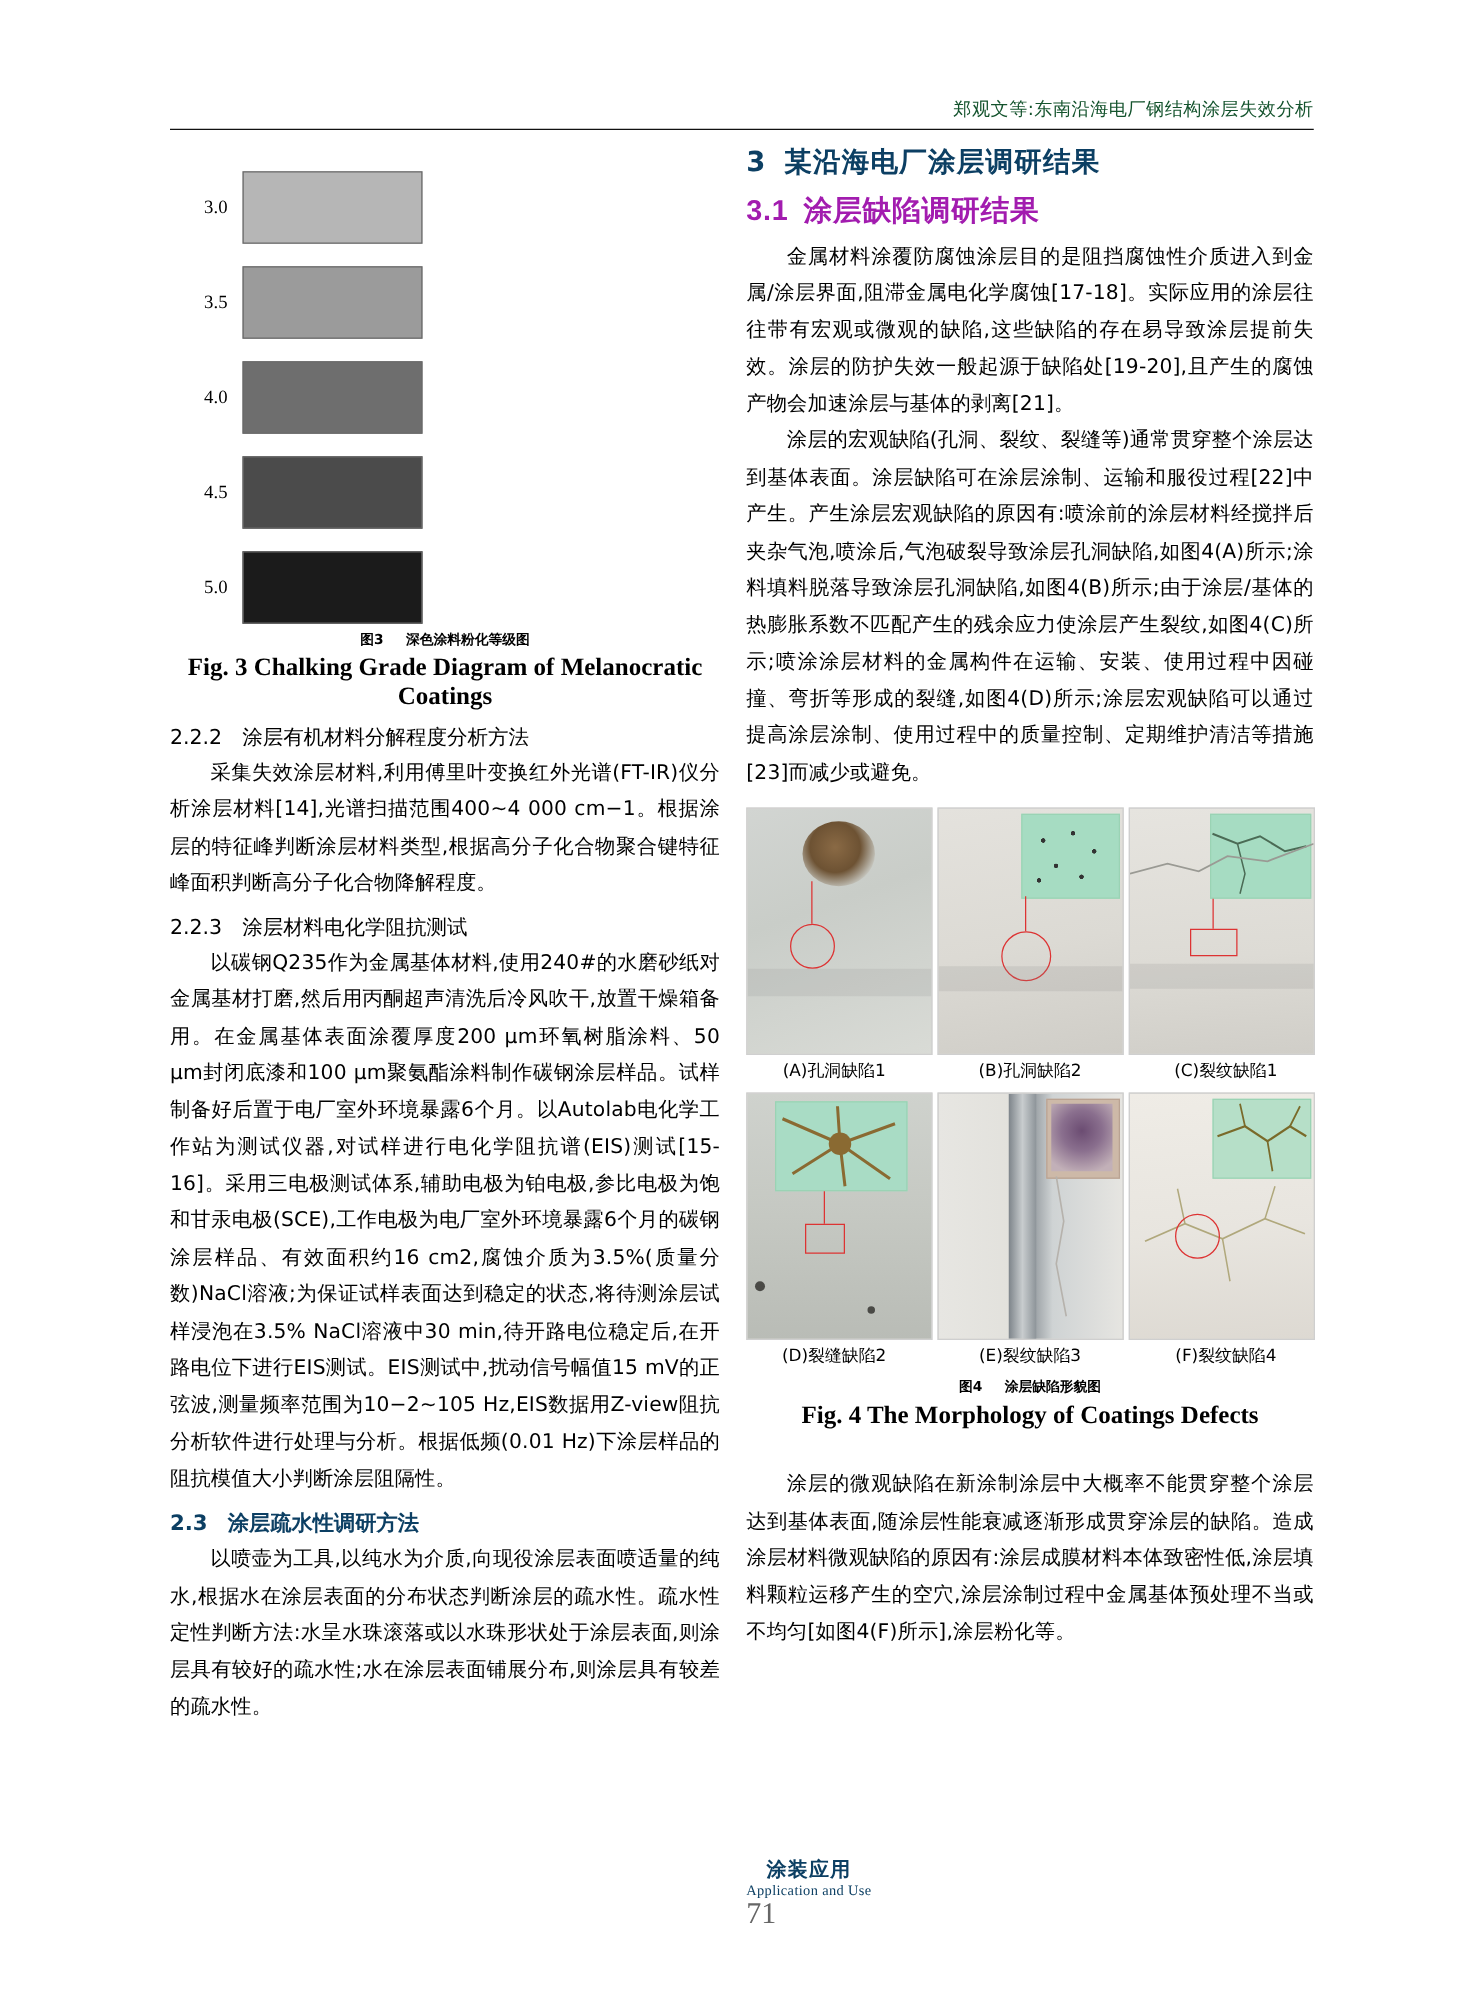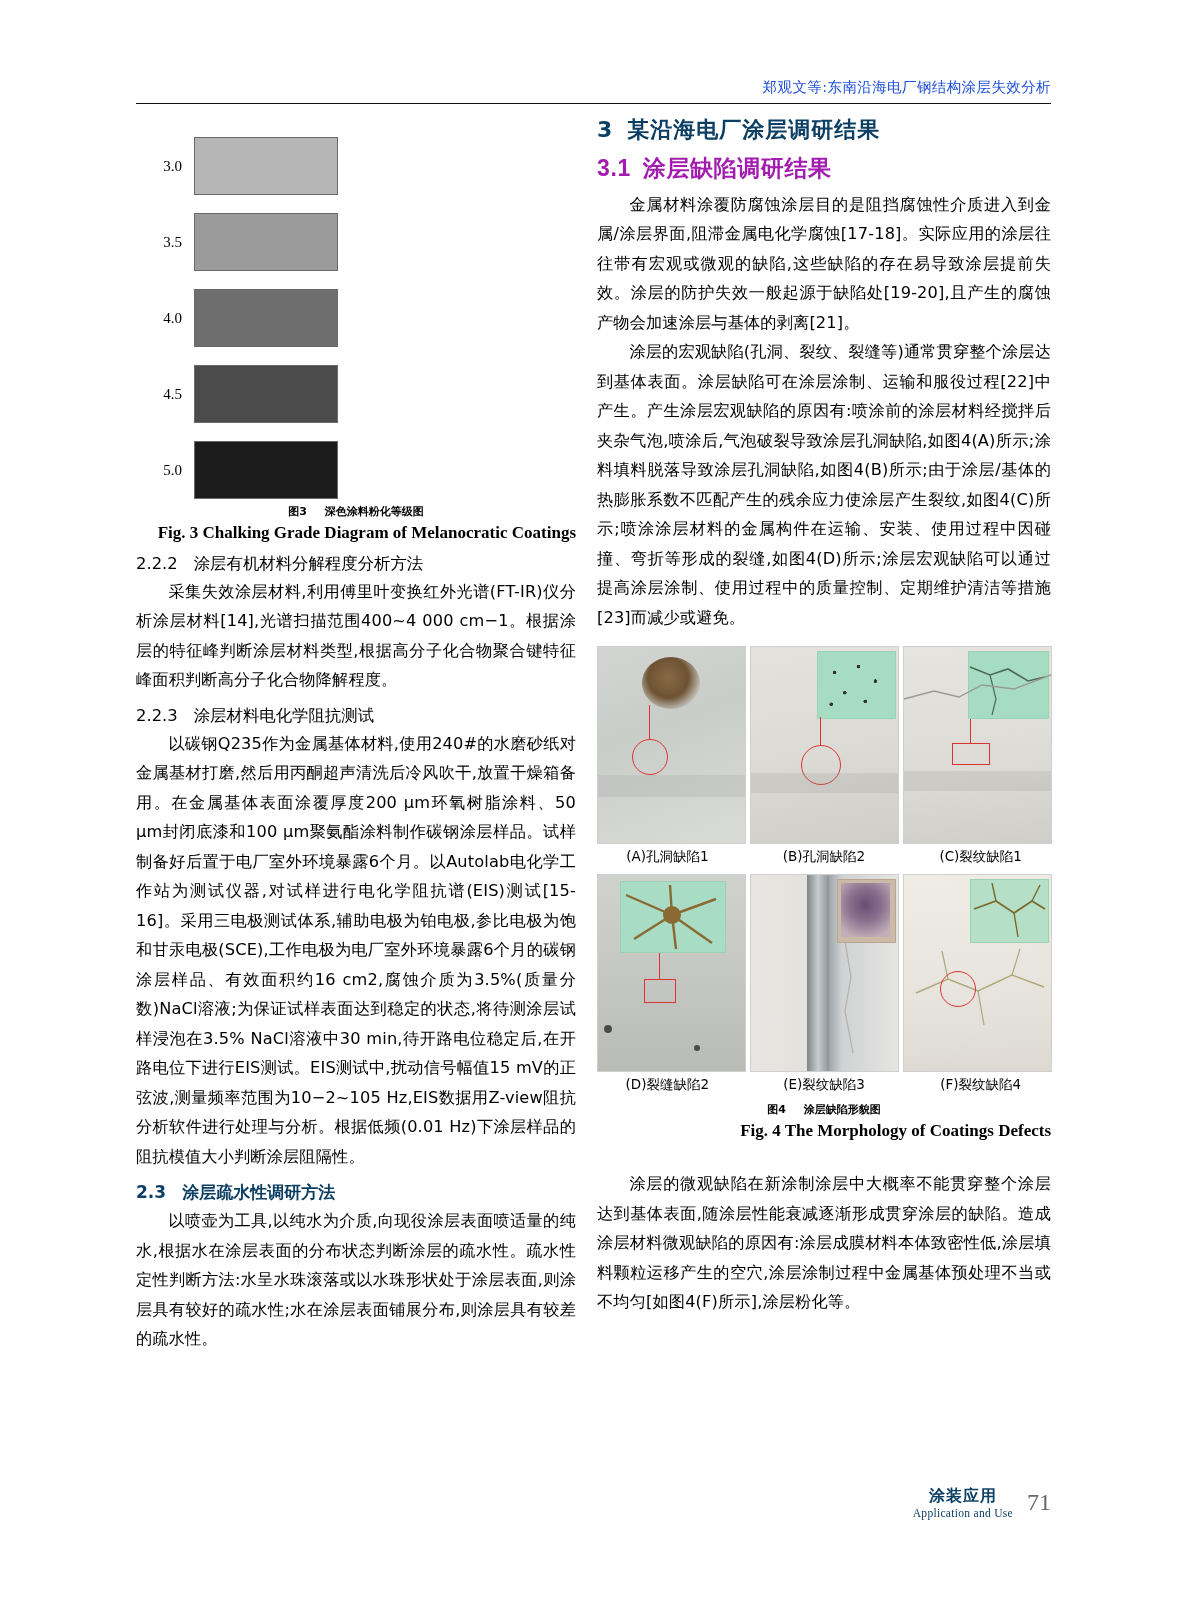--- a/index.html
+++ b/index.html
@@ -25,21 +25,21 @@
   .header {
     position: absolute;
     left: 136px; top: 78px;
     width: 915px;
   }
   .header .hdr-text {
     text-align: right;
     font-size: 14.5px;
     font-family: "DejaVu Sans", "Liberation Sans", sans-serif;
     letter-spacing: 0.4px;
-    color: #1d4ed8;
+    color: #14532d;
   }
   .header .hdr-rule {
     margin-top: 6px;
     border-bottom: 1.2px solid #111;
   }
 
   
   .col-left {
     position: absolute;
     left: 136px; top: 120px;
@@ -131,23 +131,23 @@
 
   .figcap {
     text-align: center;
     font-family: "DejaVu Sans", "Liberation Sans", sans-serif;
     font-size: 11px;
     font-weight: bold;
     margin-top: 4px;
   }
   .figcap .sp { display: inline-block; width: 18px; }
   .figcap-en {
-    text-align: right;
+    text-align: center;
     font-family: "Liberation Serif", serif;
-    font-size: 17px;
+    font-size: 20px;
     font-weight: bold;
     margin-top: 4px;
   }
 
   
   .fig4-wrap { margin-top: 14px; }
   .fig4-row {
     display: flex;
     gap: 6px;
   }
@@ -195,21 +195,22 @@
     width: 1.4px;
   }
 
   
   .footer {
     position: absolute;
     left: 597px; top: 1486px;
     width: 454px;
     display: flex;
     justify-content: flex-end;
-    align-items: center;
+    align-items: flex-start;
+    flex-direction: column;
   }
   .footer .ftxt {
     text-align: center;
     margin-right: 14px;
   }
   .footer .ftxt .cn {
     font-family: "DejaVu Sans", "Liberation Sans", sans-serif;
     font-size: 16px;
     font-weight: bold;
     color: #0c3f63;

